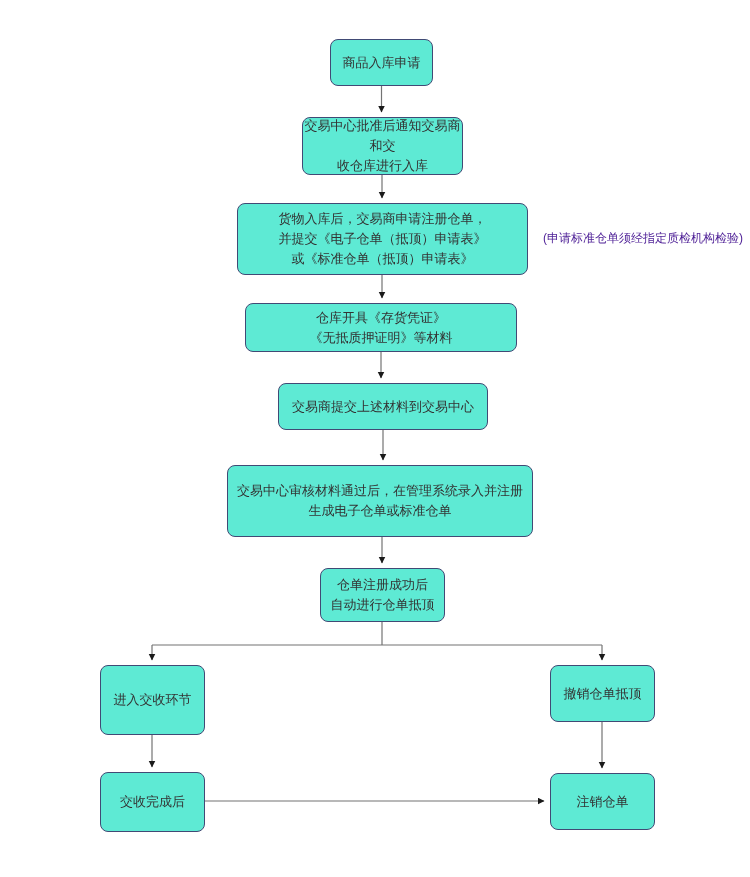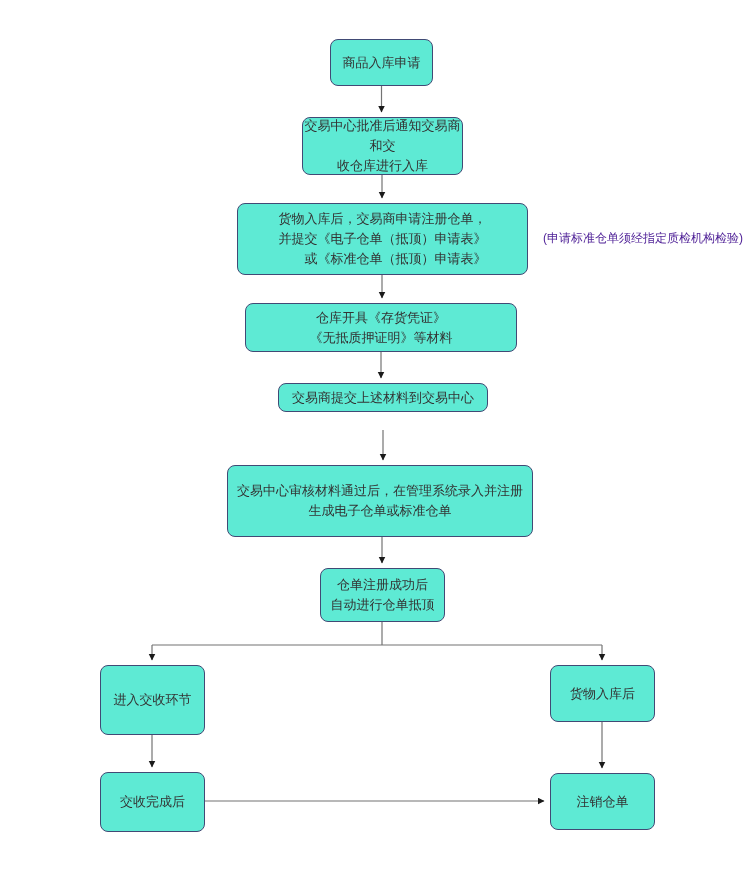--- a/index.html
+++ b/index.html
@@ -40,23 +40,23 @@
   .annotation {
     position: absolute;
     font-size: 12px;
     line-height: 15px;
     color: #4c1d95;
     white-space: nowrap;
   }
   
   #n1  { left: 330px; top: 39px;  width: 103px; height: 47px; }
   #n2  { left: 302px; top: 117px; width: 161px; height: 58px; }
-  #n3  { left: 237px; top: 203px; width: 291px; height: 72px; text-align: right; }
+  #n3  { left: 237px; top: 203px; width: 291px; height: 72px; }
   #n4  { left: 245px; top: 303px; width: 272px; height: 49px; }
-  #n5  { left: 278px; top: 383px; width: 210px; height: 29px; }
+  #n5  { left: 278px; top: 383px; width: 210px; height: 47px; }
   #n6  { left: 227px; top: 465px; width: 306px; height: 72px; }
   #n7  { left: 320px; top: 568px; width: 125px; height: 54px; }
   #n8  { left: 100px; top: 665px; width: 105px; height: 70px; }
   #n9  { left: 550px; top: 665px; width: 105px; height: 57px; }
   #n10 { left: 100px; top: 772px; width: 105px; height: 60px; }
   #n11 { left: 550px; top: 773px; width: 105px; height: 57px; text-align: right; }
   #note1 { left: 543px; top: 231px; }
 </style>
 </head>
 <body>
@@ -93,19 +93,19 @@
 并提交《电子仓单（抵顶）申请表》
 或《标准仓单（抵顶）申请表》</div>
   <div class="node" id="n4">仓库开具《存货凭证》
 《无抵质押证明》等材料</div>
   <div class="node" id="n5">交易商提交上述材料到交易中心</div>
   <div class="node" id="n6">交易中心审核材料通过后，在管理系统录入并注册
 生成电子仓单或标准仓单</div>
   <div class="node" id="n7">仓单注册成功后
 自动进行仓单抵顶</div>
   <div class="node" id="n8">进入交收环节</div>
-  <div class="node" id="n9">货物入库后</div>
+  <div class="node" id="n9">撤销仓单抵顶</div>
   <div class="node" id="n10">交收完成后</div>
   <div class="node" id="n11">注销仓单</div>
 
   <div class="annotation" id="note1">(申请标准仓单须经指定质检机构检验)</div>
 
 </div>
 
 </body></html>

